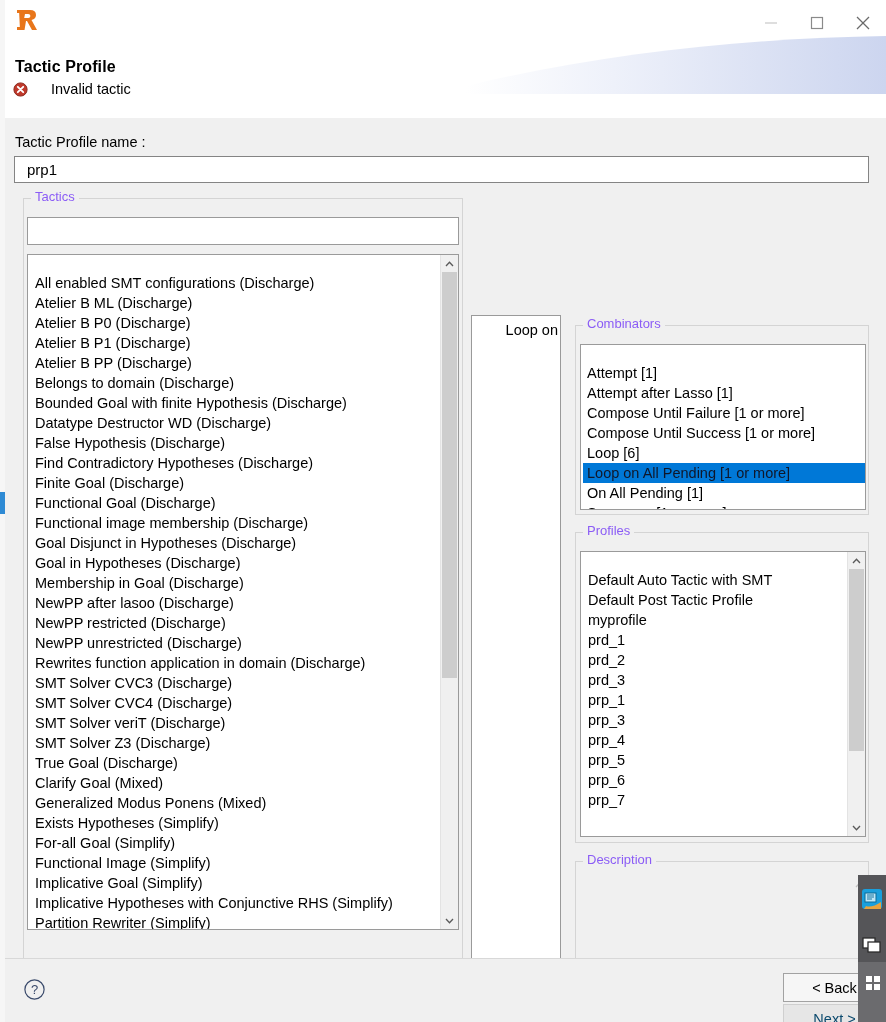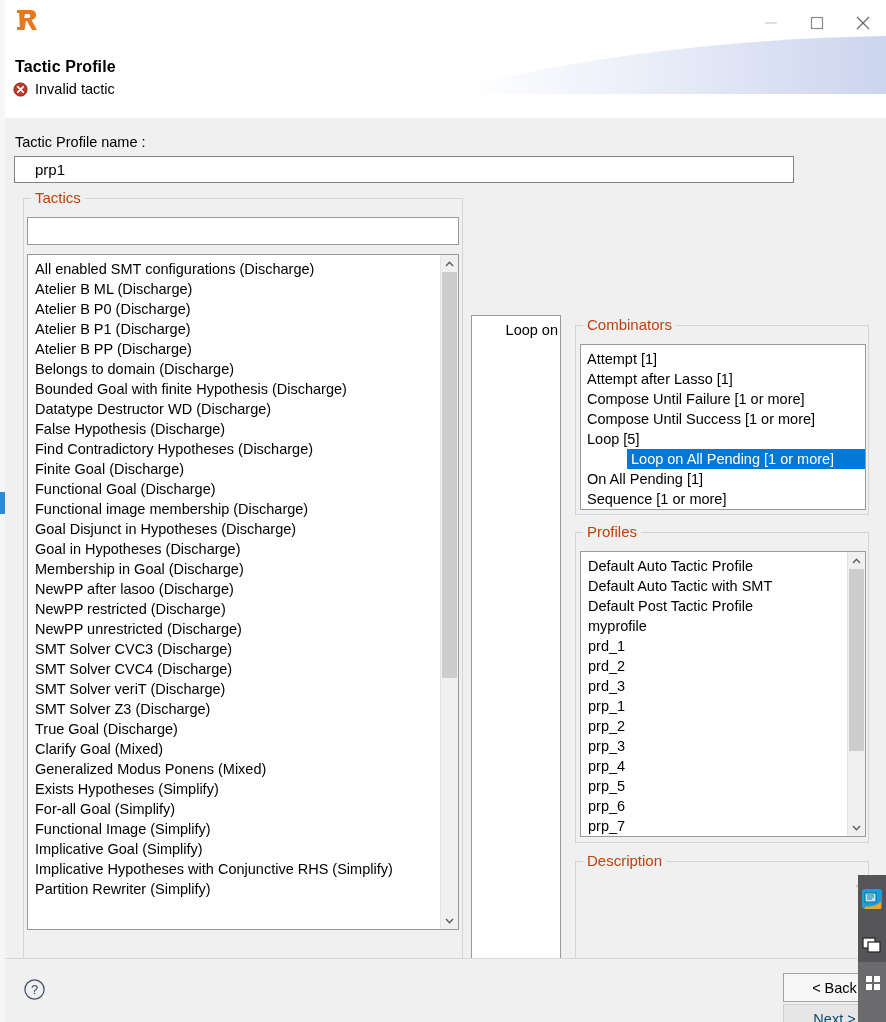--- a/index.html
+++ b/index.html
@@ -22,52 +22,52 @@
   .swoosh svg{display:block;}
   .app-logo{position:absolute;left:9px;top:6px;width:28px;height:30px;}
   .app-logo svg{display:block;}
   .win-btns{position:absolute;top:0;right:0;height:46px;display:flex;}
   .win-btn{width:46px;height:46px;display:flex;align-items:center;justify-content:center;}
   .win-btn svg{display:block;}
 
   .page-title{position:absolute;left:10px;top:58px;font-size:16px;font-weight:bold;letter-spacing:.1px;}
   .msg-row{position:absolute;left:8px;top:81px;display:flex;align-items:center;gap:7px;}
   .err-icon{width:15px;height:15px;display:block;}
-  .msg-text{font-size:14.5px;}
+  .msg-text{font-size:14.5px;margin-left:16px;}
 
   
   .content{position:absolute;left:5px;top:118px;width:881px;height:840px;background:#f0f0f0;}
 
   .field-label{position:absolute;left:10px;top:16px;font-size:14.5px;}
   .name-input{
-    position:absolute;left:9px;top:38px;width:780px;height:27px;
+    position:absolute;left:9px;top:38px;width:855px;height:27px;
     background:#fff;border:1px solid #848484;box-sizing:border-box;
     font-family:"Liberation Sans",sans-serif;font-size:15px;color:#000;
-    padding:0 20px;outline:none;
+    padding:0 12px;outline:none;
   }
 
   
   .group{position:absolute;box-sizing:border-box;border:1px solid #d4d4d4;}
   .group > .glabel{
     position:absolute;top:-10px;left:7px;background:#f0f0f0;
-    padding:0 4px;font-size:15px;color:#c2410c;white-space:nowrap;
+    padding:0 4px;font-size:13px;color:#8b5cf6;white-space:nowrap;
   }
 
   
   #tactics-group{left:18px;top:80px;width:440px;height:770px;}
   .filter-input{
     position:absolute;left:3px;top:18px;width:432px;height:28px;
     background:#fff;border:1px solid #9a9a9a;box-sizing:border-box;
     font-family:"Liberation Sans",sans-serif;font-size:15px;padding:0 5px;outline:none;
   }
 
   .listbox{position:absolute;background:#fff;border:1px solid #9a9a9a;box-sizing:border-box;overflow:hidden;}
-  .list-inner{position:absolute;left:0;top:0;right:0;bottom:0;overflow:hidden;padding:4px 0 0 0;}
+  .list-inner{position:absolute;left:0;top:0;right:0;bottom:0;overflow:hidden;padding:18px 0 0 0;}
   .li{height:20px;line-height:20px;padding:0 4px;white-space:nowrap;font-size:14.5px;}
-  .li.sel{background:#0078d7;color:#ffffff;margin-left:44px;}
+  .li.sel{background:#0078d7;color:#0f172a;}
 
   #tactics-list{left:3px;top:55px;width:432px;height:676px;}
   #tactics-list .list-inner{right:17px;padding-left:3px;}
 
   
   .vsb{position:absolute;top:0;right:0;bottom:0;width:17px;background:#f0f0f0;border-left:1px solid #e3e3e3;}
   .vsb .arrow{position:absolute;left:0;width:17px;height:17px;display:flex;align-items:center;justify-content:center;}
   .vsb .arrow.up{top:0;} .vsb .arrow.down{bottom:0;}
   .vsb .thumb{position:absolute;left:1px;width:15px;background:#cdcdcd;}
   .vsb svg{display:block;}
@@ -203,20 +203,21 @@
             <div class="li">Find Contradictory Hypotheses (Discharge)</div>
             <div class="li">Finite Goal (Discharge)</div>
             <div class="li">Functional Goal (Discharge)</div>
             <div class="li">Functional image membership (Discharge)</div>
             <div class="li">Goal Disjunct in Hypotheses (Discharge)</div>
             <div class="li">Goal in Hypotheses (Discharge)</div>
             <div class="li">Membership in Goal (Discharge)</div>
             <div class="li">NewPP after lasoo (Discharge)</div>
             <div class="li">NewPP restricted (Discharge)</div>
             <div class="li">NewPP unrestricted (Discharge)</div>
+            <div class="li">Rewrites function application in domain (Discharge)</div>
             <div class="li">SMT Solver CVC3 (Discharge)</div>
             <div class="li">SMT Solver CVC4 (Discharge)</div>
             <div class="li">SMT Solver veriT (Discharge)</div>
             <div class="li">SMT Solver Z3 (Discharge)</div>
             <div class="li">True Goal (Discharge)</div>
             <div class="li">Clarify Goal (Mixed)</div>
             <div class="li">Generalized Modus Ponens (Mixed)</div>
             <div class="li">Exists Hypotheses (Simplify)</div>
             <div class="li">For-all Goal (Simplify)</div>
             <div class="li">Functional Image (Simplify)</div>
@@ -248,41 +249,39 @@
     </div>
 
     <div class="group" id="combinators-group">
       <span class="glabel">Combinators</span>
       <div class="listbox" id="combinators-list">
         <div class="list-inner">
             <div class="li">Attempt [1]</div>
             <div class="li">Attempt after Lasso [1]</div>
             <div class="li">Compose Until Failure [1 or more]</div>
             <div class="li">Compose Until Success [1 or more]</div>
-            <div class="li">Loop [5]</div>
+            <div class="li">Loop [6]</div>
             <div class="li sel">Loop on All Pending [1 or more]</div>
             <div class="li">On All Pending [1]</div>
             <div class="li">Sequence [1 or more]</div>
           </div>
       </div>
     </div>
 
     <div class="group" id="profiles-group">
       <span class="glabel">Profiles</span>
       <div class="listbox" id="profiles-list">
         <div class="list-inner">
-            <div class="li">Default Auto Tactic Profile</div>
             <div class="li">Default Auto Tactic with SMT</div>
             <div class="li">Default Post Tactic Profile</div>
             <div class="li">myprofile</div>
             <div class="li">prd_1</div>
             <div class="li">prd_2</div>
             <div class="li">prd_3</div>
             <div class="li">prp_1</div>
-            <div class="li">prp_2</div>
             <div class="li">prp_3</div>
             <div class="li">prp_4</div>
             <div class="li">prp_5</div>
             <div class="li">prp_6</div>
             <div class="li">prp_7</div>
           </div>
         <div class="vsb">
           <div class="arrow up">
             <svg width="9" height="6" viewBox="0 0 9 6">
                 <path d="M1 5 L4.5 1.2 L8 5" fill="none" stroke="#5a5a5a" stroke-width="1.3"></path>

